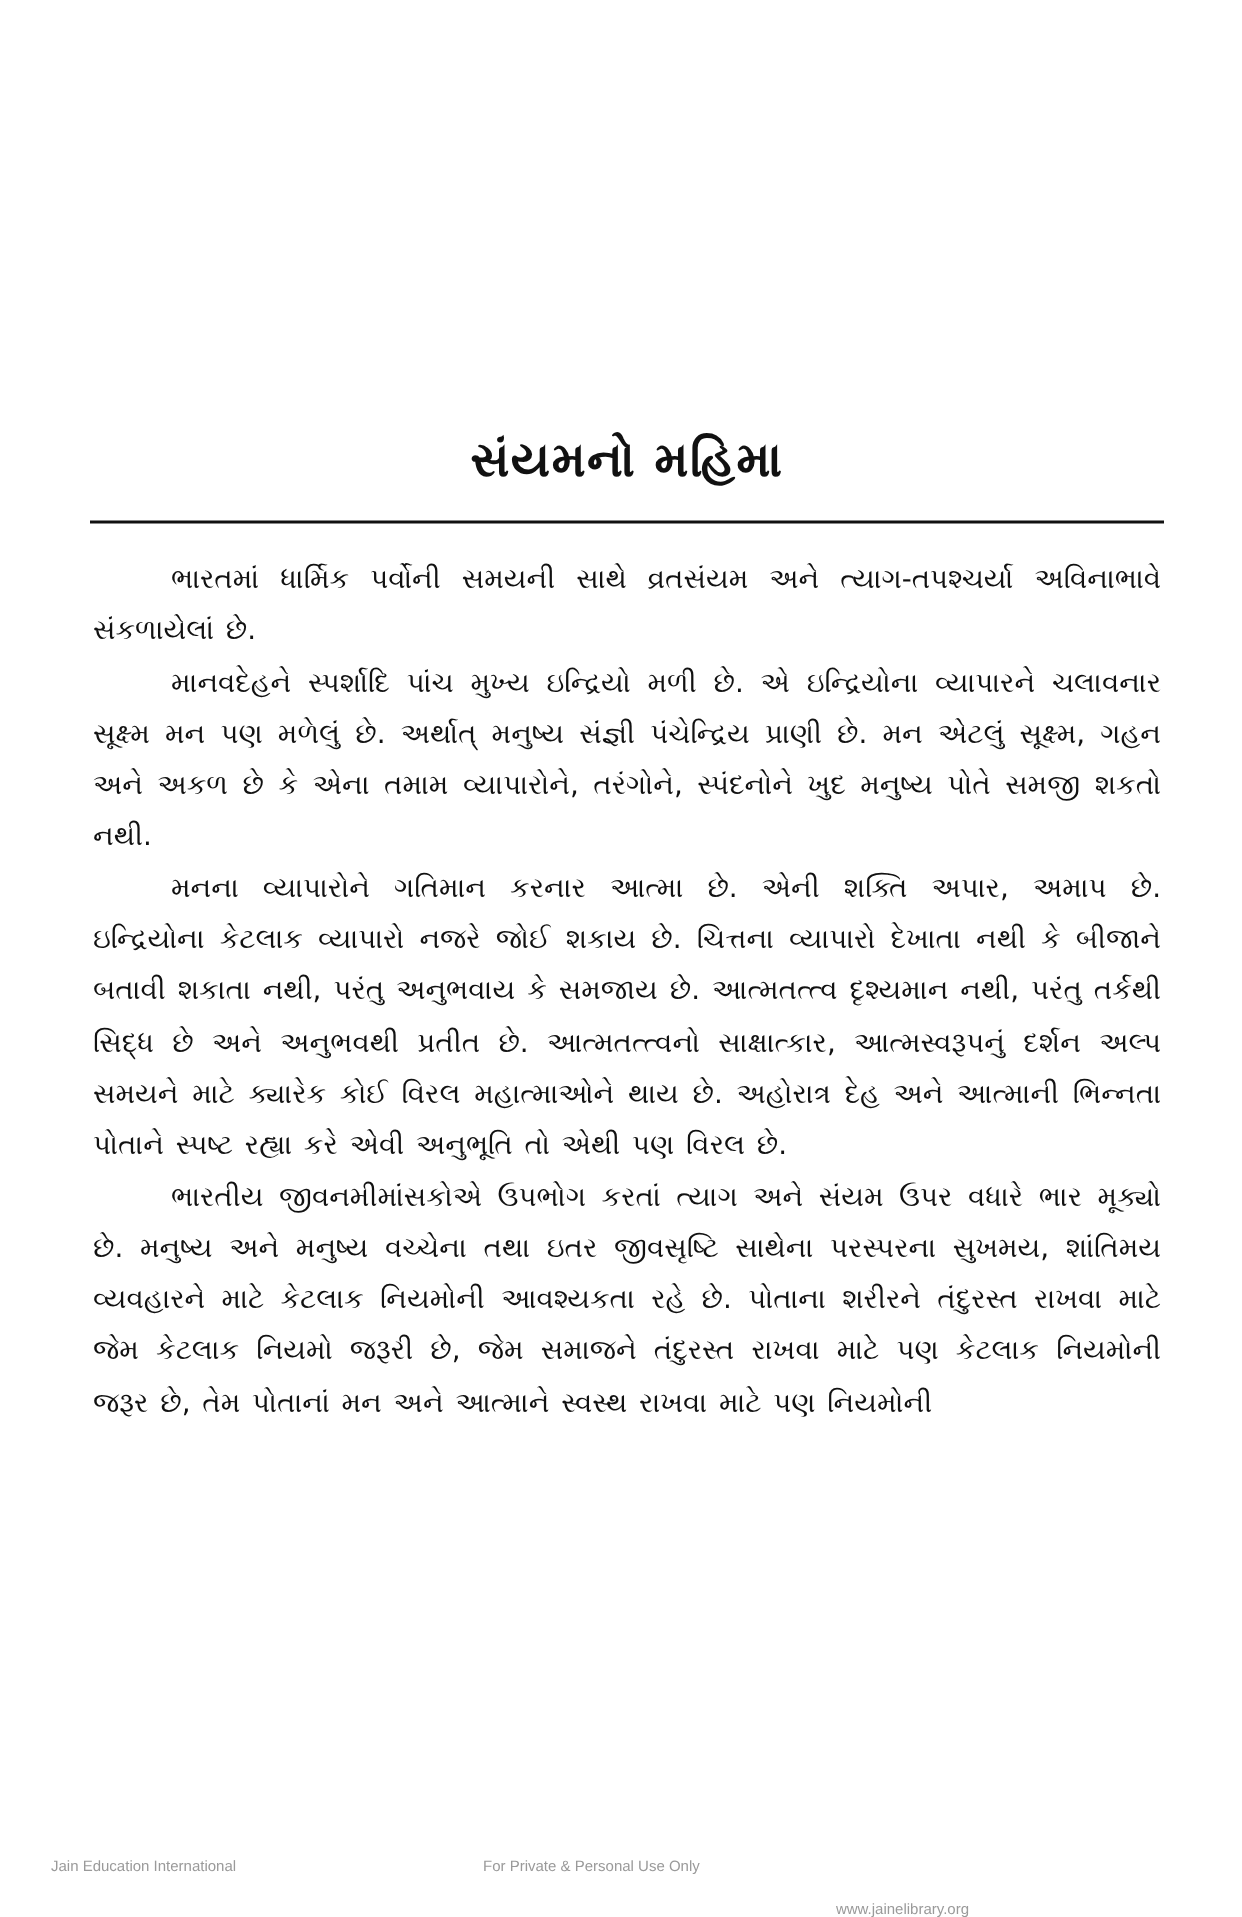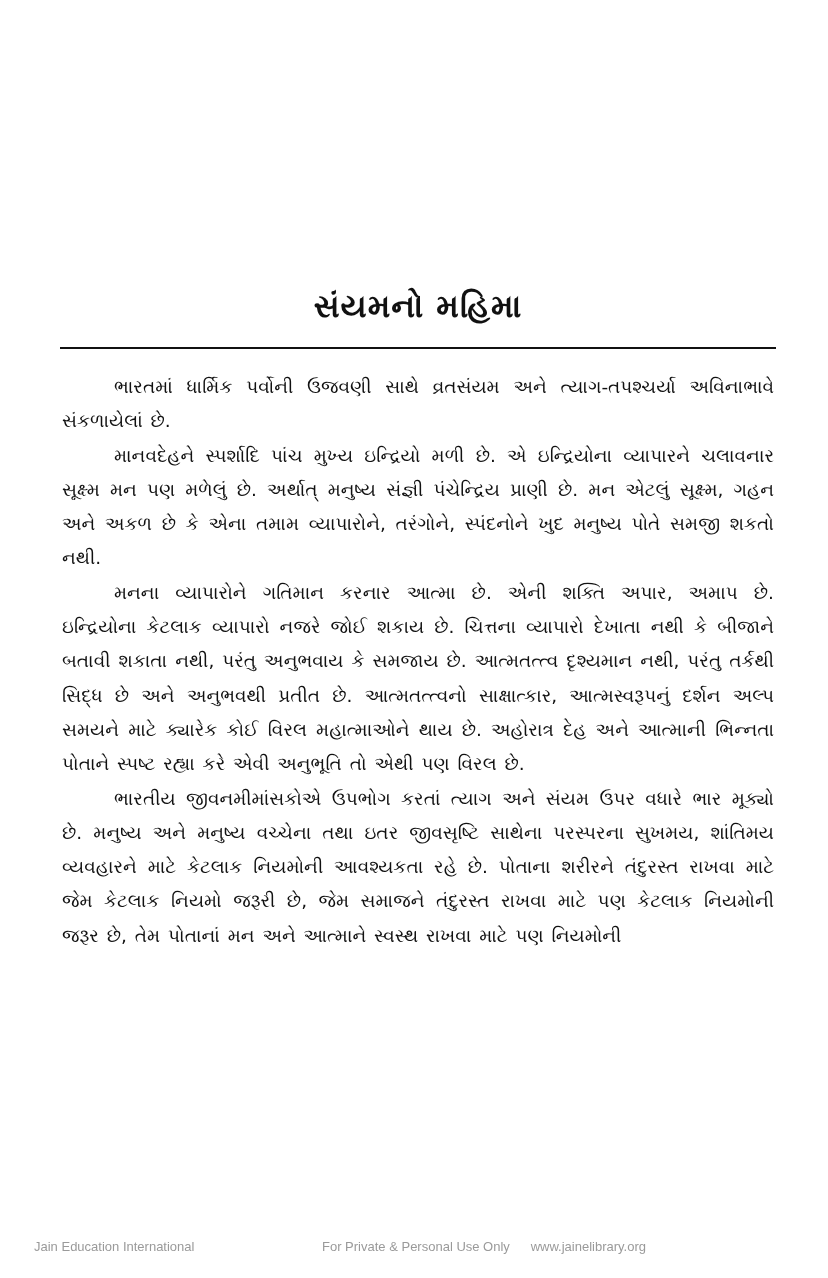--- a/index.html
+++ b/index.html
@@ -53,41 +53,41 @@
       text-indent: 52px;
       word-spacing: 2px;
     }
     .footer {
       position: absolute;
       top: 1237px;
       left: 0;
       width: 656px;
       height: 22px;
       font-family: "Liberation Sans", sans-serif;
-      font-size: 13px;
+      font-size: 10px;
       color: #9a9a9a;
     }
     .footer span {
       position: absolute;
       top: 2px;
       white-space: nowrap;
     }
     .footer .f-left { left: 22px; }
     .footer .f-center { left: 310px; text-align: right; }
-    .footer .f-right { right: 22px; }
+    .footer .f-right { right: 22px; margin-top: 29px; }
   </style>
 </head>
 <body>
 
 <div class="page">
   <h1 class="title" style="margin:0;">સંયમનો મહિમા</h1>
   <div class="rule"></div>
 
   <div class="body-text">
-    <p class="para">ભારતમાં ધાર્મિક પર્વોની ઉજવણી સાથે વ્રતસંયમ અને ત્યાગ-તપશ્ચર્યા અવિનાભાવે સંકળાયેલાં છે.</p>
+    <p class="para">ભારતમાં ધાર્મિક પર્વોની સમયની સાથે વ્રતસંયમ અને ત્યાગ-તપશ્ચર્યા અવિનાભાવે સંકળાયેલાં છે.</p>
     <p class="para">માનવદેહને સ્પર્શાદિ પાંચ મુખ્ય ઇન્દ્રિયો મળી છે. એ ઇન્દ્રિયોના વ્યાપારને ચલાવનાર સૂક્ષ્મ મન પણ મળેલું છે. અર્થાત્ મનુષ્ય સંજ્ઞી પંચેન્દ્રિય પ્રાણી છે. મન એટલું સૂક્ષ્મ, ગહન અને અકળ છે કે એના તમામ વ્યાપારોને, તરંગોને, સ્પંદનોને ખુદ મનુષ્ય પોતે સમજી શકતો નથી.</p>
     <p class="para">મનના વ્યાપારોને ગતિમાન કરનાર આત્મા છે. એની શક્તિ અપાર, અમાપ છે. ઇન્દ્રિયોના કેટલાક વ્યાપારો નજરે જોઈ શકાય છે. ચિત્તના વ્યાપારો દેખાતા નથી કે બીજાને બતાવી શકાતા નથી, પરંતુ અનુભવાય કે સમજાય છે. આત્મતત્ત્વ દૃશ્યમાન નથી, પરંતુ તર્કથી સિદ્ધ છે અને અનુભવથી પ્રતીત છે. આત્મતત્ત્વનો સાક્ષાત્કાર, આત્મસ્વરૂપનું દર્શન અલ્પ સમયને માટે ક્યારેક કોઈ વિરલ મહાત્માઓને થાય છે. અહોરાત્ર દેહ અને આત્માની ભિન્નતા પોતાને સ્પષ્ટ રહ્યા કરે એવી અનુભૂતિ તો એથી પણ વિરલ છે.</p>
     <p class="para">ભારતીય જીવનમીમાંસકોએ ઉપભોગ કરતાં ત્યાગ અને સંયમ ઉપર વધારે ભાર મૂક્યો છે. મનુષ્ય અને મનુષ્ય વચ્ચેના તથા ઇતર જીવસૃષ્ટિ સાથેના પરસ્પરના સુખમય, શાંતિમય વ્યવહારને માટે કેટલાક નિયમોની આવશ્યકતા રહે છે. પોતાના શરીરને તંદુરસ્ત રાખવા માટે જેમ કેટલાક નિયમો જરૂરી છે, જેમ સમાજને તંદુરસ્ત રાખવા માટે પણ કેટલાક નિયમોની જરૂર છે, તેમ પોતાનાં મન અને આત્માને સ્વસ્થ રાખવા માટે પણ નિયમોની</p>
   </div>
 
   <div class="footer">
     <span class="f-left">Jain Education International</span>
     <span class="f-center">For Private &amp; Personal Use Only</span>
     <span class="f-right">www.jainelibrary.org</span>
   </div>

